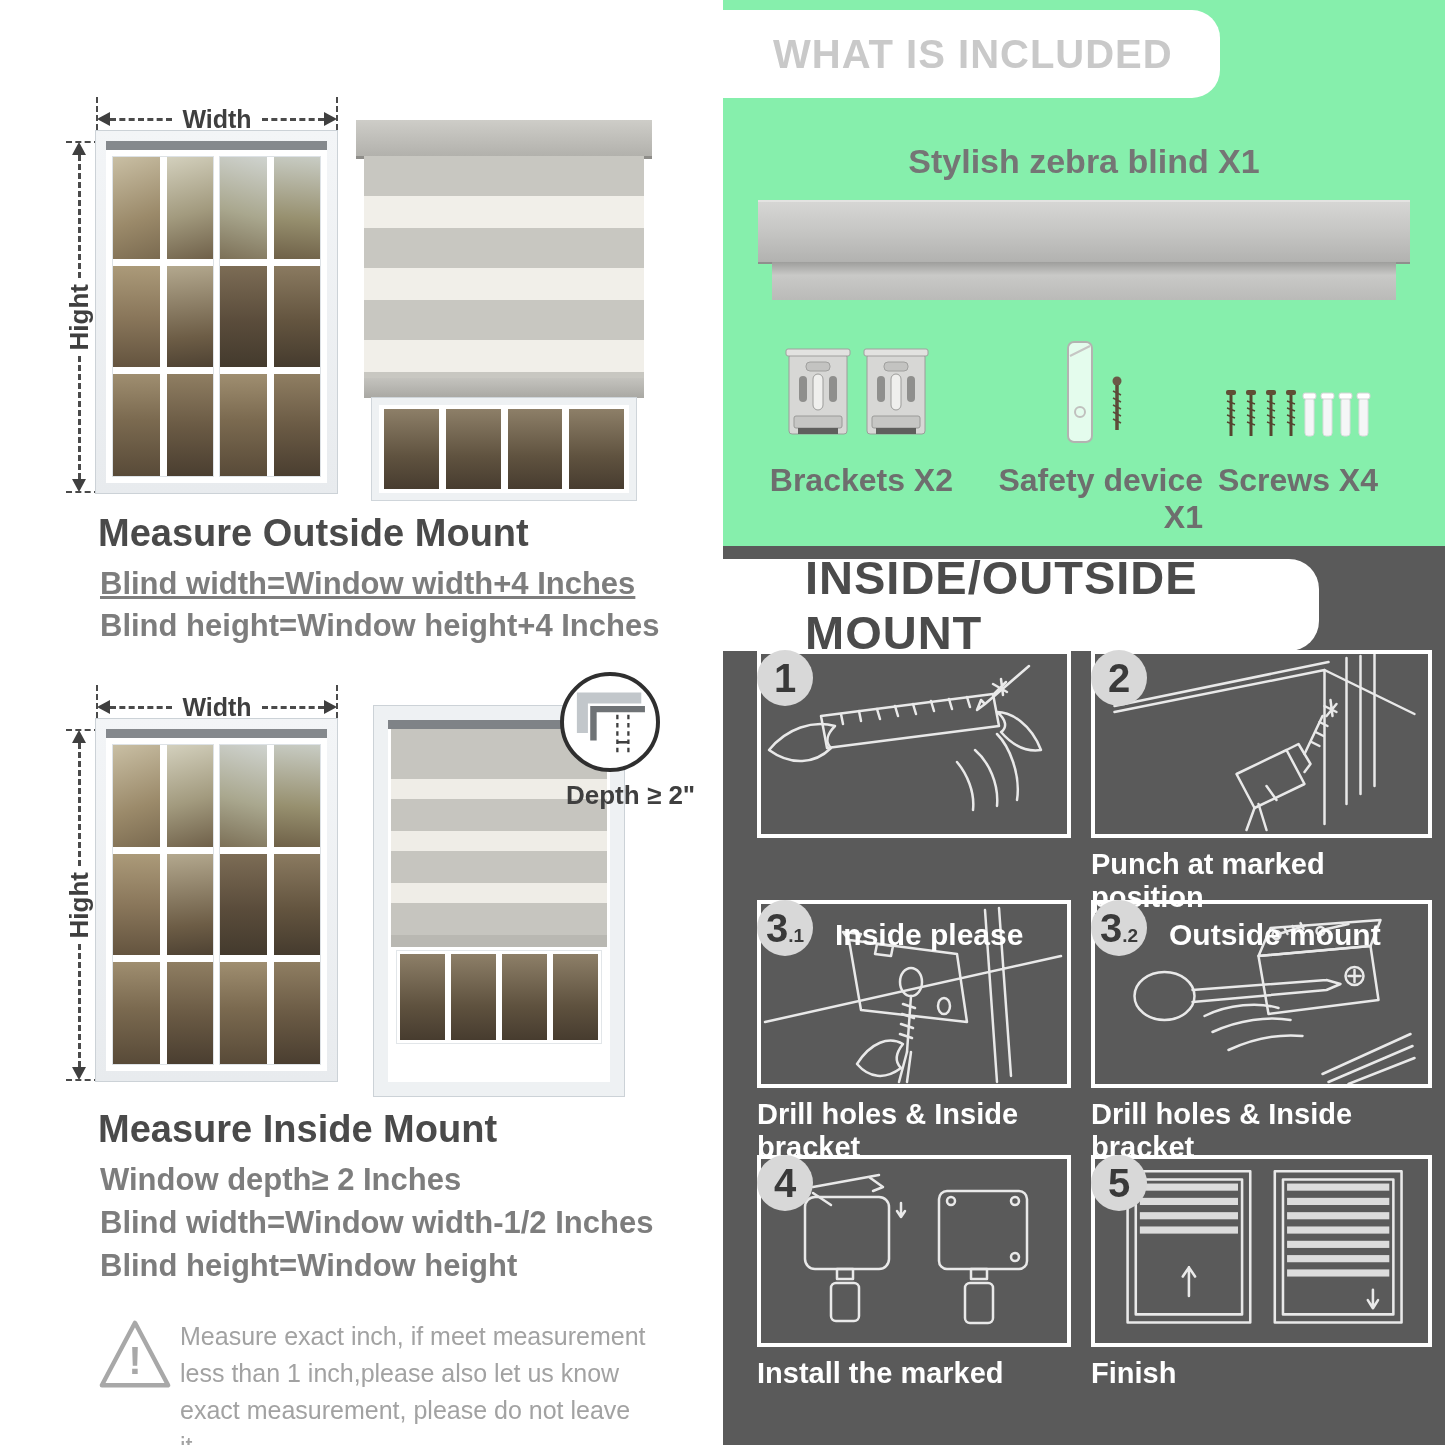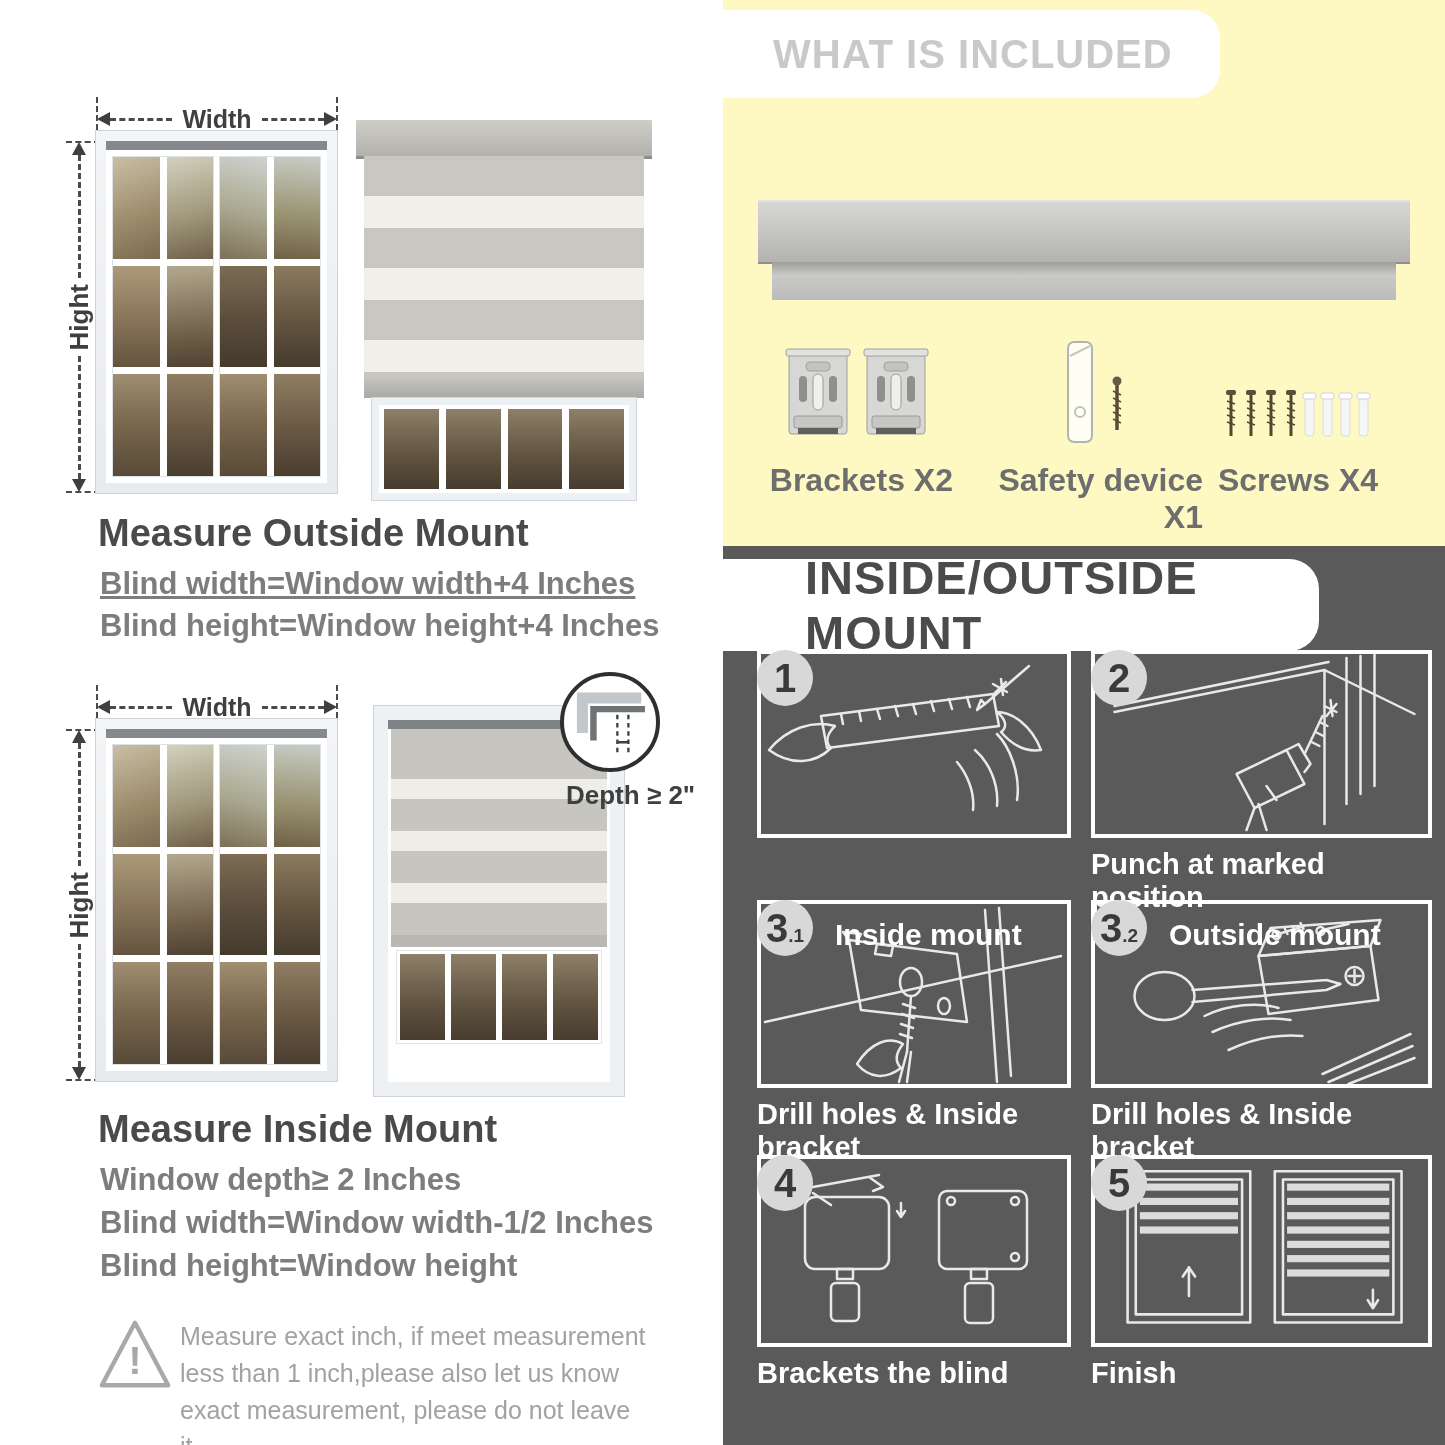--- a/index.html
+++ b/index.html
@@ -64,21 +64,21 @@
   .if-stripes{height:156px;margin:0 3px;background:repeating-linear-gradient(180deg,#efede7 0 20px,#c6c5bf 20px 52px);}
   .if-rail{height:12px;background:#b9b8b2;margin:0 3px;}
   .if-low{height:94px;margin:3px 8px 0;display:flex;gap:6px;background:#ffffff;padding:3px;border:1px solid #e2e6e9;box-sizing:border-box;}
   .if-low .if-pane{flex:1;background:linear-gradient(180deg,#8d7f68,#5f523f 60%,#473c2f);}
   .detail-circle{width:100px;height:100px;border-radius:50%;border:4px solid #2f2f2f;background:#ffffff;box-sizing:border-box;overflow:hidden;}
   .depth-note{color:#3f3f3f;font-size:26px;font-weight:bold;}
 
   .warning-text{color:#a2a2a2;font-size:25px;line-height:1.47;}
 
   
-  .panel-light{left:723px;top:0;width:722px;height:546px;background:#fef9c3;}
+  .panel-light{left:723px;top:0;width:722px;height:546px;background:#86efac;}
   .pill1{left:0;top:10px;width:497px;height:88px;background:#ffffff;border-radius:0 28px 28px 0;
     display:flex;align-items:center;padding-left:50px;box-sizing:border-box;}
   .pill1 span{color:#c9c9c9;font-size:40px;font-weight:bold;letter-spacing:1px;}
   .blind-label{left:0;top:142px;width:100%;text-align:center;color:#757575;font-size:34px;font-weight:bold;}
   .bar-main{left:35px;top:200px;width:652px;height:60px;background:linear-gradient(180deg,#d6d6d4 0%,#c7c7c5 45%,#b2b2b0 100%);
     border-top:2px solid #e3e3e1;box-shadow:0 2px 0 #8f8f8d;}
   .bar-lip{left:49px;top:262px;width:624px;height:38px;background:linear-gradient(180deg,#9e9e9c 0%,#c9c9c7 35%,#babab8 100%);}
   .item-label{color:#6e6e6e;font-size:32px;font-weight:bold;text-align:right;}
 
   
@@ -223,20 +223,21 @@
       <text x="40" y="60" text-anchor="middle" font-size="40" font-weight="bold" fill="#a8a8a8" font-family="Liberation Sans, sans-serif">!</text>
     </svg>
   </div>
   <div class="abs warning-text" style="left:180px;top:1318px;width:468px;">Measure exact inch, if meet measurement less than 1 inch,please also let us know exact measurement, please do not leave it</div>
 </section>
 
 <section class="abs panel-light">
   <div class="abs pill1">
     <span>WHAT IS INCLUDED</span>
   </div>
+  <div class="abs blind-label">Stylish zebra blind X1</div>
 
   <div class="abs bar-main"></div>
   <div class="abs bar-lip"></div>
 
   <svg class="abs" style="left:62px;top:346px;" width="66" height="96" viewBox="0 0 66 96">
     <rect x="4" y="8" width="58" height="80" rx="3" fill="#d7d7d5" stroke="#9c9c9a"></rect>
     <rect x="1" y="3" width="64" height="7" rx="2" fill="#e2e2e0" stroke="#a0a09e"></rect>
     <rect x="21" y="16" width="24" height="9" rx="4" fill="#c3c3c1" stroke="#a0a09e"></rect>
     <rect x="14" y="30" width="8" height="26" rx="4" fill="#8f8f8d"></rect>
     <rect x="44" y="30" width="8" height="26" rx="4" fill="#8f8f8d"></rect>
@@ -352,21 +353,21 @@
       <ellipse cx="183" cy="102" rx="6" ry="8"></ellipse>
       <path d="M150 92 L146 148"></path>
       <path d="M142 100 l12 4 M141 110 l12 4 M140 120 l12 4 M139 130 l12 4"></path>
       <path d="M146 148 L138 178 M150 148 L146 178"></path>
       <path d="M96 160 C110 138 128 132 142 140 C134 150 134 158 140 164 C124 176 108 174 96 160 Z"></path>
     </svg>
     <div class="badge">
       <span class="n">3</span>
         <span class="s">.1</span>
     </div>
-    <div class="step-title">Inside mount</div>
+    <div class="step-title">Inside please</div>
   </div>
   <div class="abs caption" style="left:34px;top:552px;width:320px;">Drill holes &amp;  Inside bracket</div>
 
   <div class="abs step" style="left:368px;top:354px;width:341px;height:188px;">
     <svg class="lineart" viewBox="0 0 306 180" fill="none" stroke="#e9e9e9" stroke-width="2.5" stroke-linecap="round" stroke-linejoin="round">
       <path d="M150 52 L162 24 L272 16 L262 42 Z"></path>
       <path d="M150 52 L262 42 L270 96 L160 110 Z"></path>
       <circle cx="246" cy="72" r="9"></circle>
       <path d="M240 72 h12 M246 66 v12"></path>
       <path d="M170 30 l26 -8 M214 26 l26 -6"></path>
@@ -397,21 +398,21 @@
       <circle cx="190" cy="40" r="4"></circle>
         <circle cx="254" cy="40" r="4"></circle>
         <circle cx="254" cy="96" r="4"></circle>
       <rect x="210" y="108" width="16" height="10"></rect>
       <rect x="204" y="122" width="28" height="40" rx="5"></rect>
     </svg>
     <div class="badge">
         <span class="n">4</span>
       </div>
   </div>
-  <div class="abs caption" style="left:34px;top:811px;width:320px;">Brackets the blind</div>
+  <div class="abs caption" style="left:34px;top:811px;width:320px;">Install the marked</div>
 
   <div class="abs step" style="left:368px;top:609px;width:341px;height:192px;">
     <svg class="lineart" viewBox="0 0 306 180" fill="none" stroke="#e9e9e9" stroke-width="2.5" stroke-linecap="round" stroke-linejoin="round">
       <rect x="22" y="12" width="120" height="148"></rect>
       <rect x="30" y="20" width="104" height="132"></rect>
       <g fill="#dcdcdc" stroke="none">
         <rect x="34" y="24" width="96" height="7"></rect>
           <rect x="34" y="38" width="96" height="7"></rect>
         <rect x="34" y="52" width="96" height="7"></rect>
           <rect x="34" y="66" width="96" height="7"></rect>

